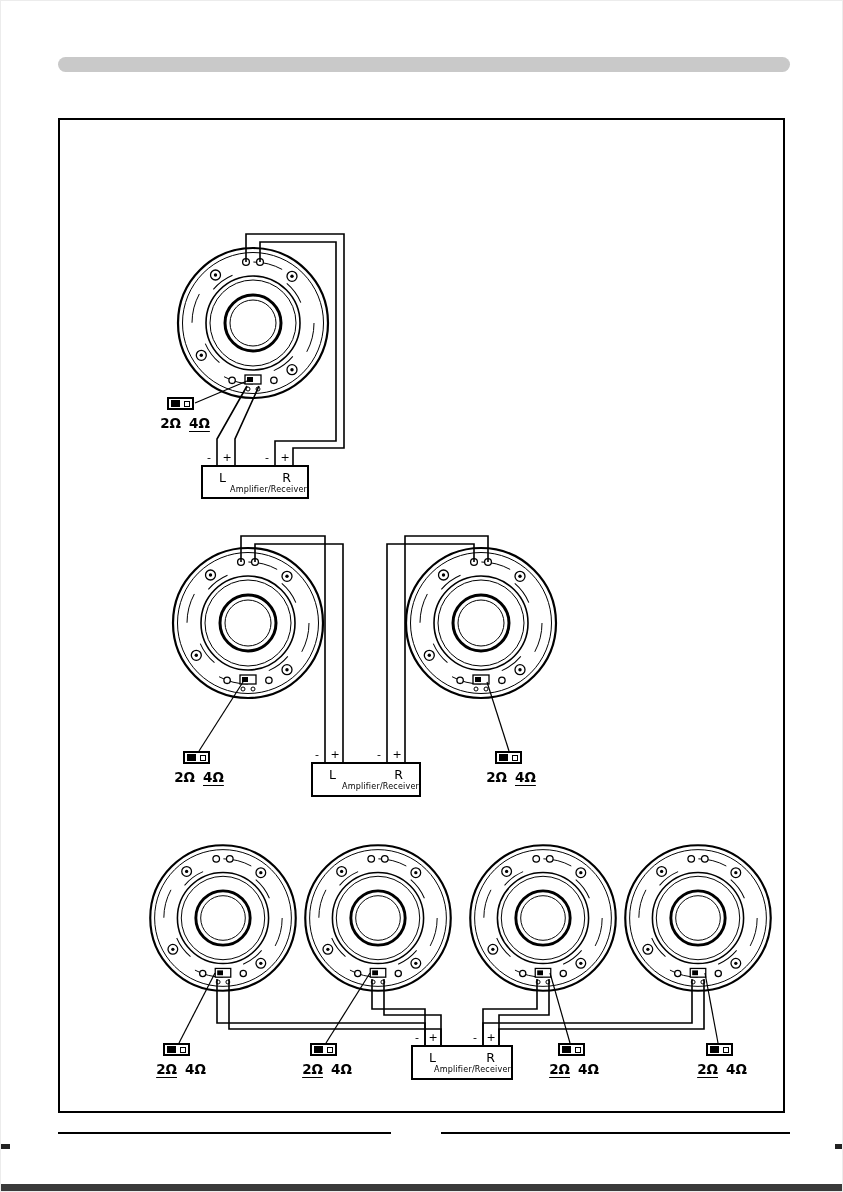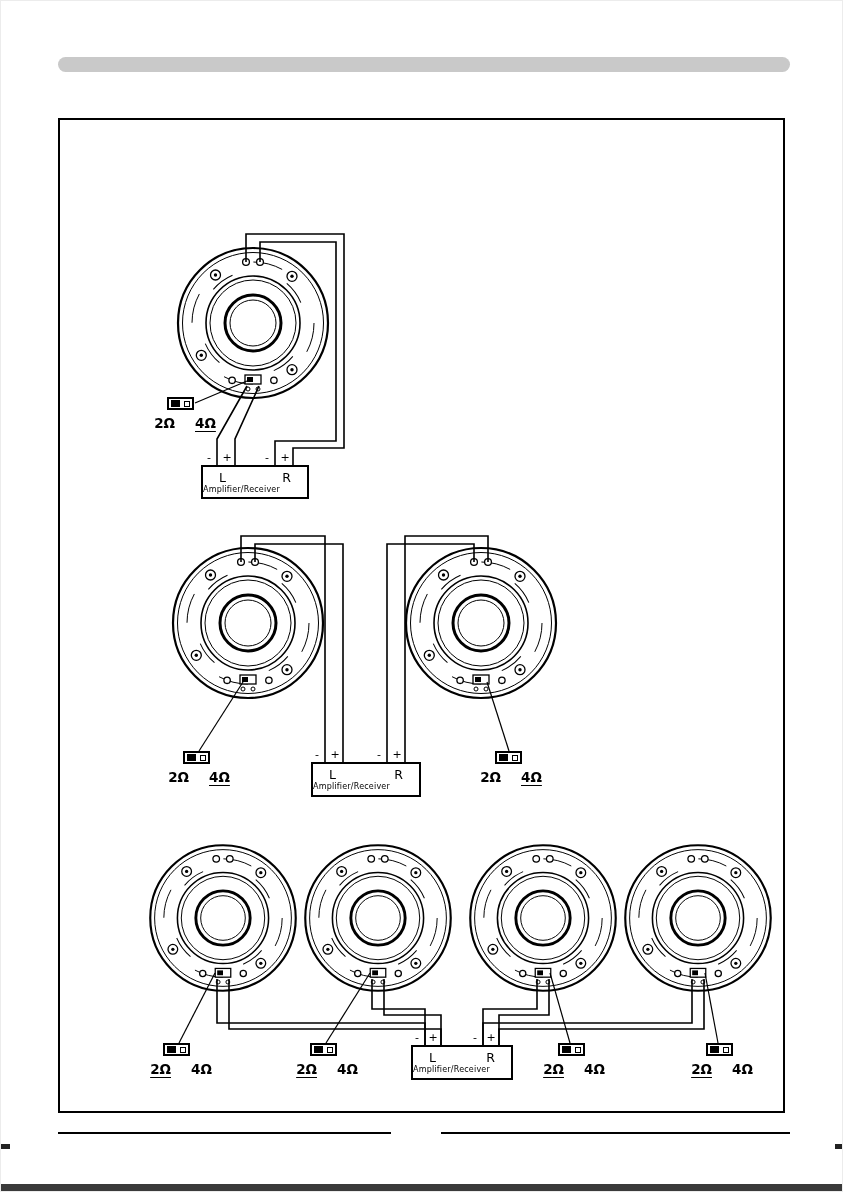--- a/index.html
+++ b/index.html
@@ -25,29 +25,29 @@
   .c13 { fill:#fff; stroke:#000; stroke-width:1.3; }
   .c15 { fill:none; stroke:#000; stroke-width:1.6; }
   .c3  { fill:none; stroke:#000; stroke-width:3; }
   .dash61 { fill:none; stroke:#000; stroke-width:1; stroke-dasharray:30 65.8; }
   .dash52 { fill:none; stroke:#000; stroke-width:1; stroke-dasharray:24 57.7; }
   .amp {
     position:absolute; z-index:2; background:#fff; border:2px solid #000;
     display:flex; flex-direction:column; justify-content:center; gap:1px;
   }
   .amp-ch { display:flex; justify-content:space-between; padding:0 16px; font-size:12.5px; line-height:13px; color:#000; }
-  .amp-cap { text-align:left; font-size:8px; line-height:9px; letter-spacing:0.2px; color:#000; }
+  .amp-cap { text-align:right; font-size:8px; line-height:9px; letter-spacing:0.2px; color:#000; }
   .sw { position:absolute; z-index:2; width:27px; height:13px; border:2px solid #000; background:#fff; }
   .sw .knob { position:absolute; left:1.5px; top:1px; width:9px; height:7px; background:#000; }
   .sw .slot { position:absolute; right:2px; top:1.5px; width:6.5px; height:6px; border:1.5px solid #000; background:#fff; }
   .sw-label {
     position:absolute; z-index:2; transform:translateX(-50%); white-space:nowrap;
     font-size:13.5px; font-weight:700; color:#000;
   }
-  .sw-label span { margin:0 10px; }
+  .sw-label span { margin:0 4px; }
   .sw-label .u { text-decoration:underline; text-underline-offset:2.5px; }
   .rule { position:absolute; height:2px; background:#000; z-index:2; }
   .rule-left  { left:57px;  top:1131px; width:333px; }
   .rule-right { left:440px; top:1131px; width:349px; }
   .bottom-bar { position:absolute; left:0; top:1183px; width:843px; height:9px; background:#3a3a3a; }
   .regmark { position:absolute; width:9px; height:5px; background:#222; }
   .regmark-l { left:0; top:1143px; }
   .regmark-r { left:834px; top:1143px; }
 </style>
 </head>

